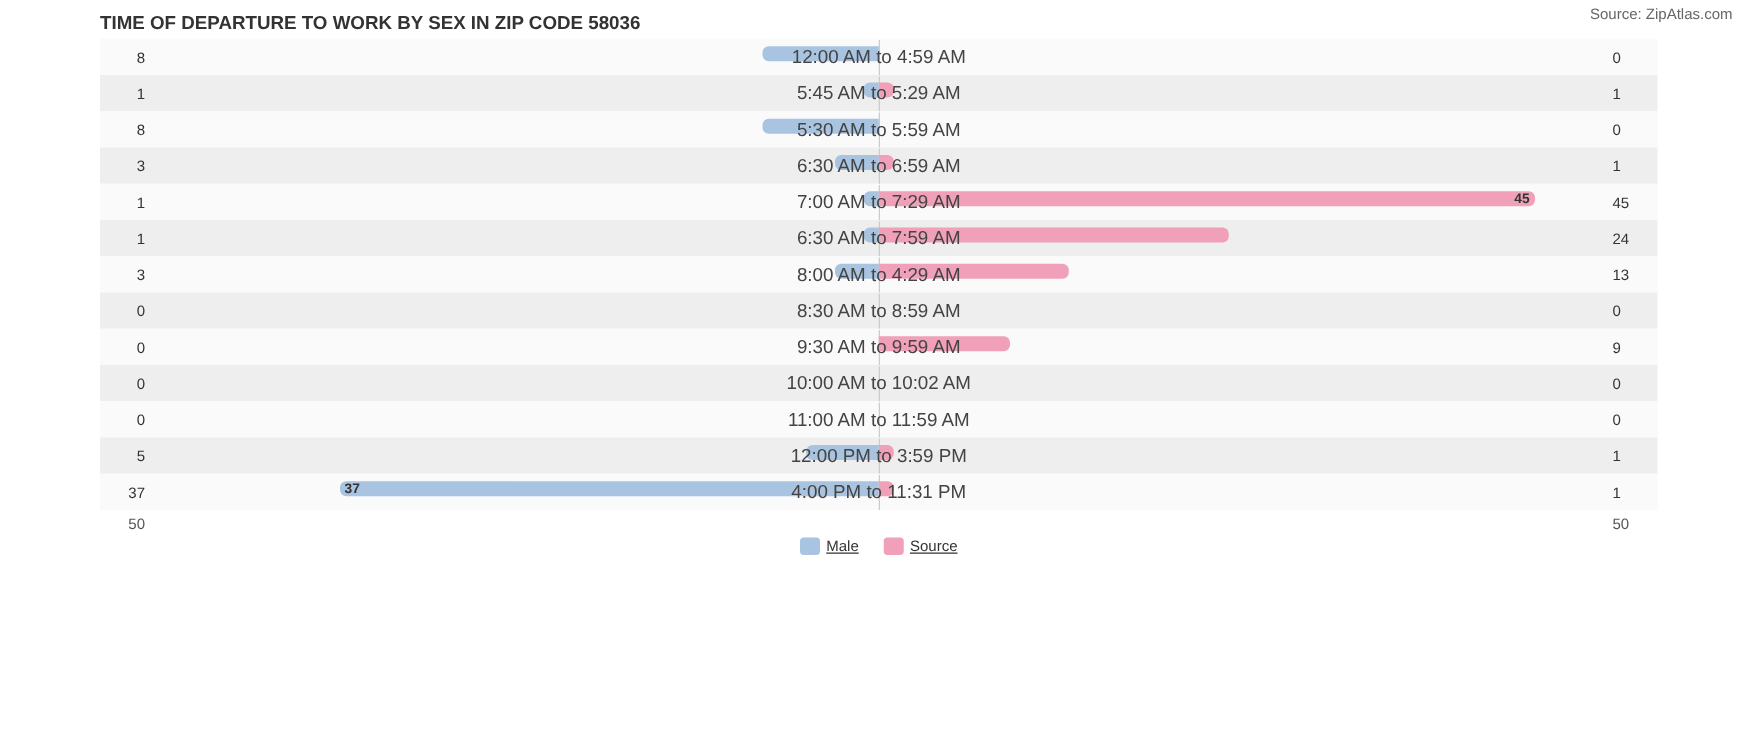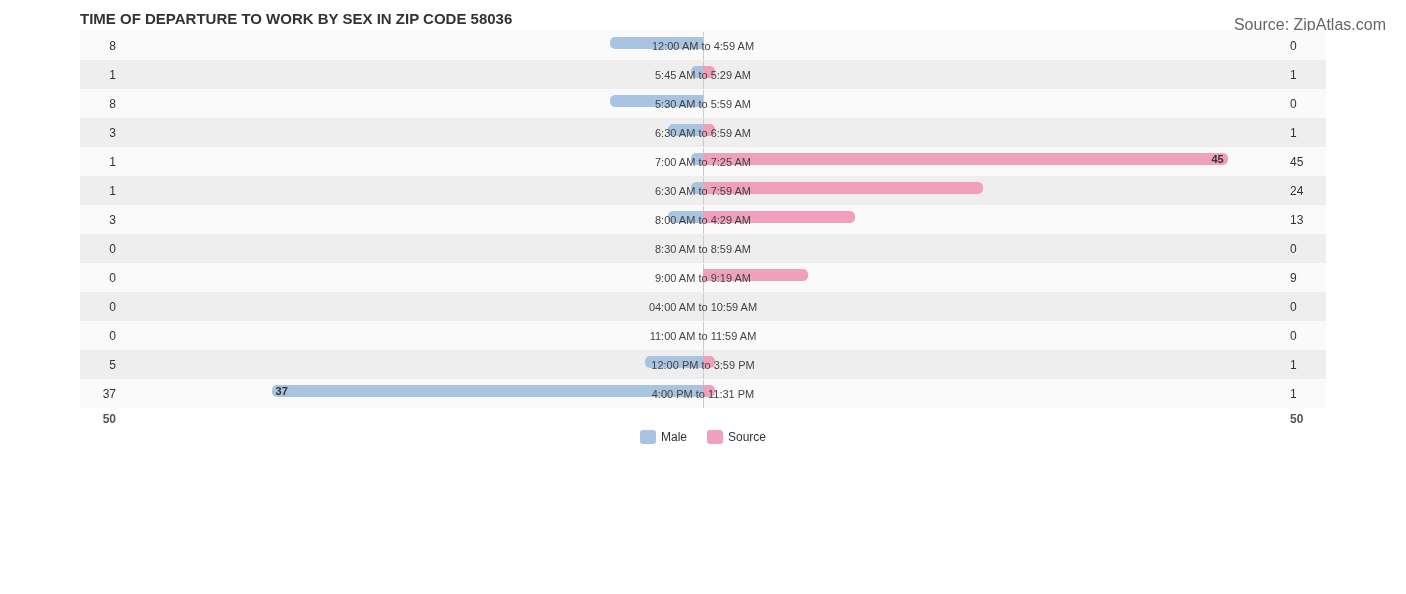--- a/index.html
+++ b/index.html
@@ -18,49 +18,49 @@
     }
     .chart-title {
       font-size: 15px;
       font-weight: bold;
       color: #333;
       margin-bottom: 4px;
       padding-left: 60px;
     }
     .source-text {
       position: absolute;
-      top: 16px;
+      top: 4px;
       right: 20px;
-      font-size: 16px;
+      font-size: 12px;
       color: #666;
       margin-left: 36px;
     }
     .x-axis {
       display: flex;
       align-items: center;
       margin-top: 4px;
       padding-left: 60px;
       padding-right: 60px;
-      font-weight: bold;
     }
     .x-axis-inner {
       flex: 1;
       display: flex;
       justify-content: space-between;
       font-size: 11px;
       color: #555;
     }
     .legend {
       display: flex;
       align-items: flex-start;
       justify-content: center;
       gap: 20px;
       margin-top: 4px;
       font-size: 12px;
       color: #333;
+      text-decoration: underline;
     }
     .legend-item {
       display: flex;
       align-items: center;
       gap: 5px;
     }
     .legend-box {
       width: 16px;
       height: 14px;
       border-radius: 3px;
@@ -125,21 +125,21 @@
       background: #f0a0b8;
       border-radius: 0 5px 5px 0;
       left: 50%;
       z-index: 2;
     }
     .row-label {
       position: absolute;
       left: 50%;
       top: 50%;
       transform: translate(-50%, -50%);
-      font-size: 11px;
+      font-size: 15px;
       color: #444;
       white-space: nowrap;
       z-index: 10;
       pointer-events: none;
       text-align: right;
     }
     .right-num {
       width: 40px;
       text-align: left;
       font-size: 12px;
@@ -195,21 +195,21 @@
         </div>
         <div class="right-num">1</div>
       </div>
       <div class="data-row">
         <div class="left-num">1</div>
         <div class="bar-container">
           <div class="m-bar" style="width: 1%; background: rgb(168, 196, 224); border-radius: 5px 0px 0px 5px;"></div>
           <div class="f-bar" style="width: 45%; background: rgb(240, 160, 184); border-radius: 0px 5px 5px 0px;">
             <div style="position: absolute; right: 4px; top: 50%; transform: translateY(-50%); font-size: 11px; color: rgb(51, 51, 51); z-index: 6; font-weight: bold;">45</div>
           </div>
-          <div class="row-label">7:00 AM to 7:25 AM</div>
+          <div class="row-label">7:00 AM to 7:29 AM</div>
         </div>
         <div class="right-num">45</div>
       </div>
       <div class="data-row">
         <div class="left-num">1</div>
         <div class="bar-container">
           <div class="m-bar" style="width: 1%; background: rgb(168, 196, 224); border-radius: 5px 0px 0px 5px;"></div>
           <div class="f-bar" style="width: 24%; background: rgb(240, 160, 184); border-radius: 0px 5px 5px 0px;"></div>
           <div class="row-label">6:30 AM to 7:59 AM</div>
         </div>
@@ -231,30 +231,30 @@
           <div class="f-bar" style="width: 0%; background: rgb(240, 160, 184);"></div>
           <div class="row-label">8:30 AM to 8:59 AM</div>
         </div>
         <div class="right-num">0</div>
       </div>
       <div class="data-row">
         <div class="left-num">0</div>
         <div class="bar-container">
           <div class="m-bar" style="width: 0%; background: rgb(168, 196, 224);"></div>
           <div class="f-bar" style="width: 9%; background: rgb(240, 160, 184); border-radius: 0px 5px 5px 0px;"></div>
-          <div class="row-label">9:00 AM to 9:19 AM</div>
+          <div class="row-label">9:30 AM to 9:59 AM</div>
         </div>
         <div class="right-num">9</div>
       </div>
       <div class="data-row">
         <div class="left-num">0</div>
         <div class="bar-container">
           <div class="m-bar" style="width: 0%; background: rgb(168, 196, 224);"></div>
           <div class="f-bar" style="width: 0%; background: rgb(240, 160, 184);"></div>
-          <div class="row-label">04:00 AM to 10:59 AM</div>
+          <div class="row-label">10:00 AM to 10:02 AM</div>
         </div>
         <div class="right-num">0</div>
       </div>
       <div class="data-row">
         <div class="left-num">0</div>
         <div class="bar-container">
           <div class="m-bar" style="width: 0%; background: rgb(168, 196, 224);"></div>
           <div class="f-bar" style="width: 0%; background: rgb(240, 160, 184);"></div>
           <div class="row-label">11:00 AM to 11:59 AM</div>
         </div>

